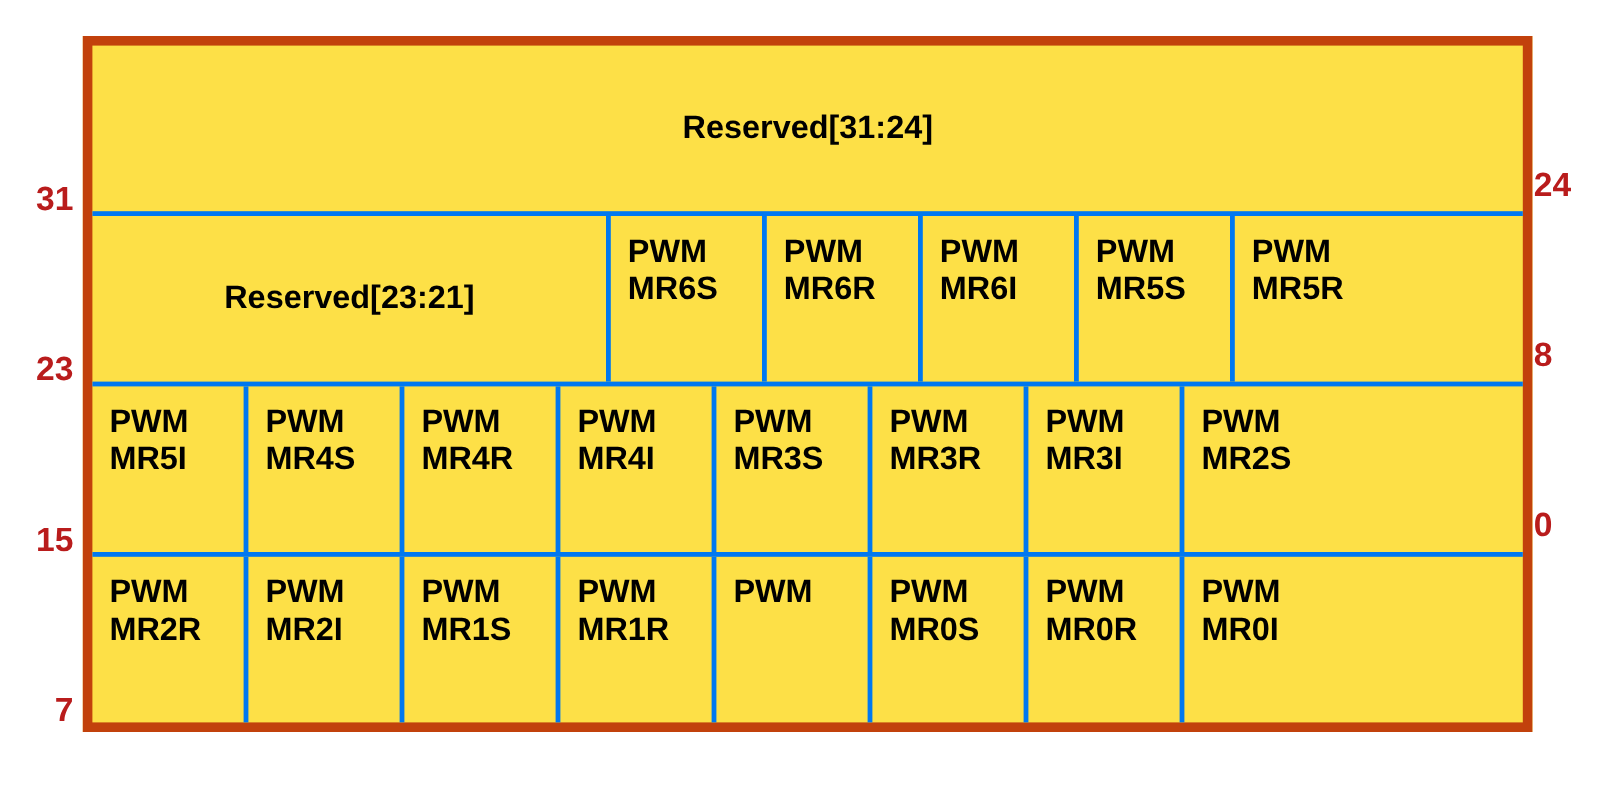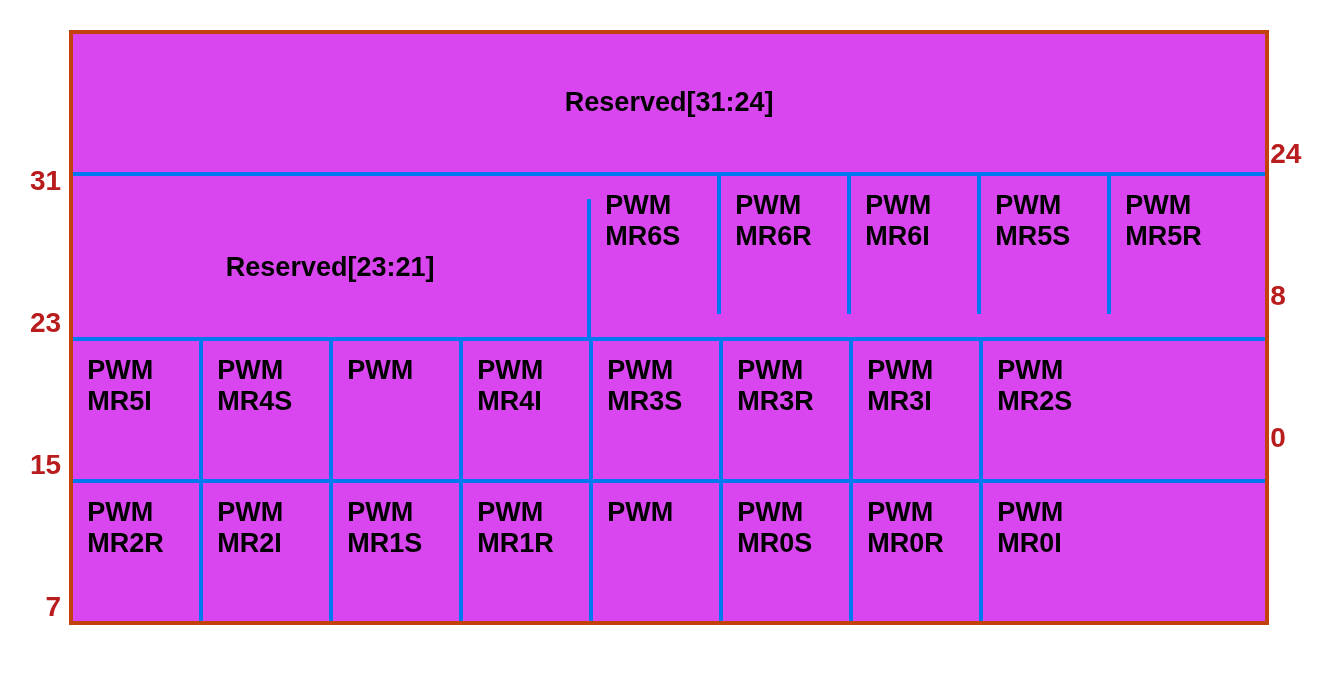--- a/index.html
+++ b/index.html
@@ -40,22 +40,22 @@
     }
     .left-labels .bit-label {
       justify-content: flex-end;
       text-align: right;
     }
     .right-labels .bit-label {
       justify-content: flex-start;
       text-align: left;
     }
     .register-table {
-      border: 4px solid #c2410c;
-      background: #d946ef;
+      border: 8px solid #c2410c;
+      background: #fde047;
     }
     .register-row {
       display: flex;
       border-bottom: 4px solid #0078f0;
     }
     .register-row:last-child {
       border-bottom: none;
     }
     .cell {
       border-right: 4px solid #0078f0;
@@ -66,21 +66,21 @@
       padding: 14px 14px;
       font-size: 27px;
       font-weight: bold;
       color: #000000;
       line-height: 1.15;
     }
     .cell:last-child {
       border-right: none;
     }
     .cell-1 { width: 130px; }
-    .cell-3 { width: 518px; margin-top: 23px; }
+    .cell-3 { width: 432px; }
     .cell-8 { width: 1192px; }
     .cell-center {
       align-items: center;
       justify-content: center;
     }
     .multiline span {
       display: block;
     }
   </style>
 </head>
@@ -133,20 +133,21 @@
       <div class="cell cell-1 multiline">
         <span>PWM</span>
         <span>MR5I</span>
       </div>
       <div class="cell cell-1 multiline">
         <span>PWM</span>
         <span>MR4S</span>
       </div>
       <div class="cell cell-1 multiline">
         <span>PWM</span>
+        <span>MR4R</span>
       </div>
       <div class="cell cell-1 multiline">
         <span>PWM</span>
         <span>MR4I</span>
       </div>
       <div class="cell cell-1 multiline">
         <span>PWM</span>
         <span>MR3S</span>
       </div>
       <div class="cell cell-1 multiline">

